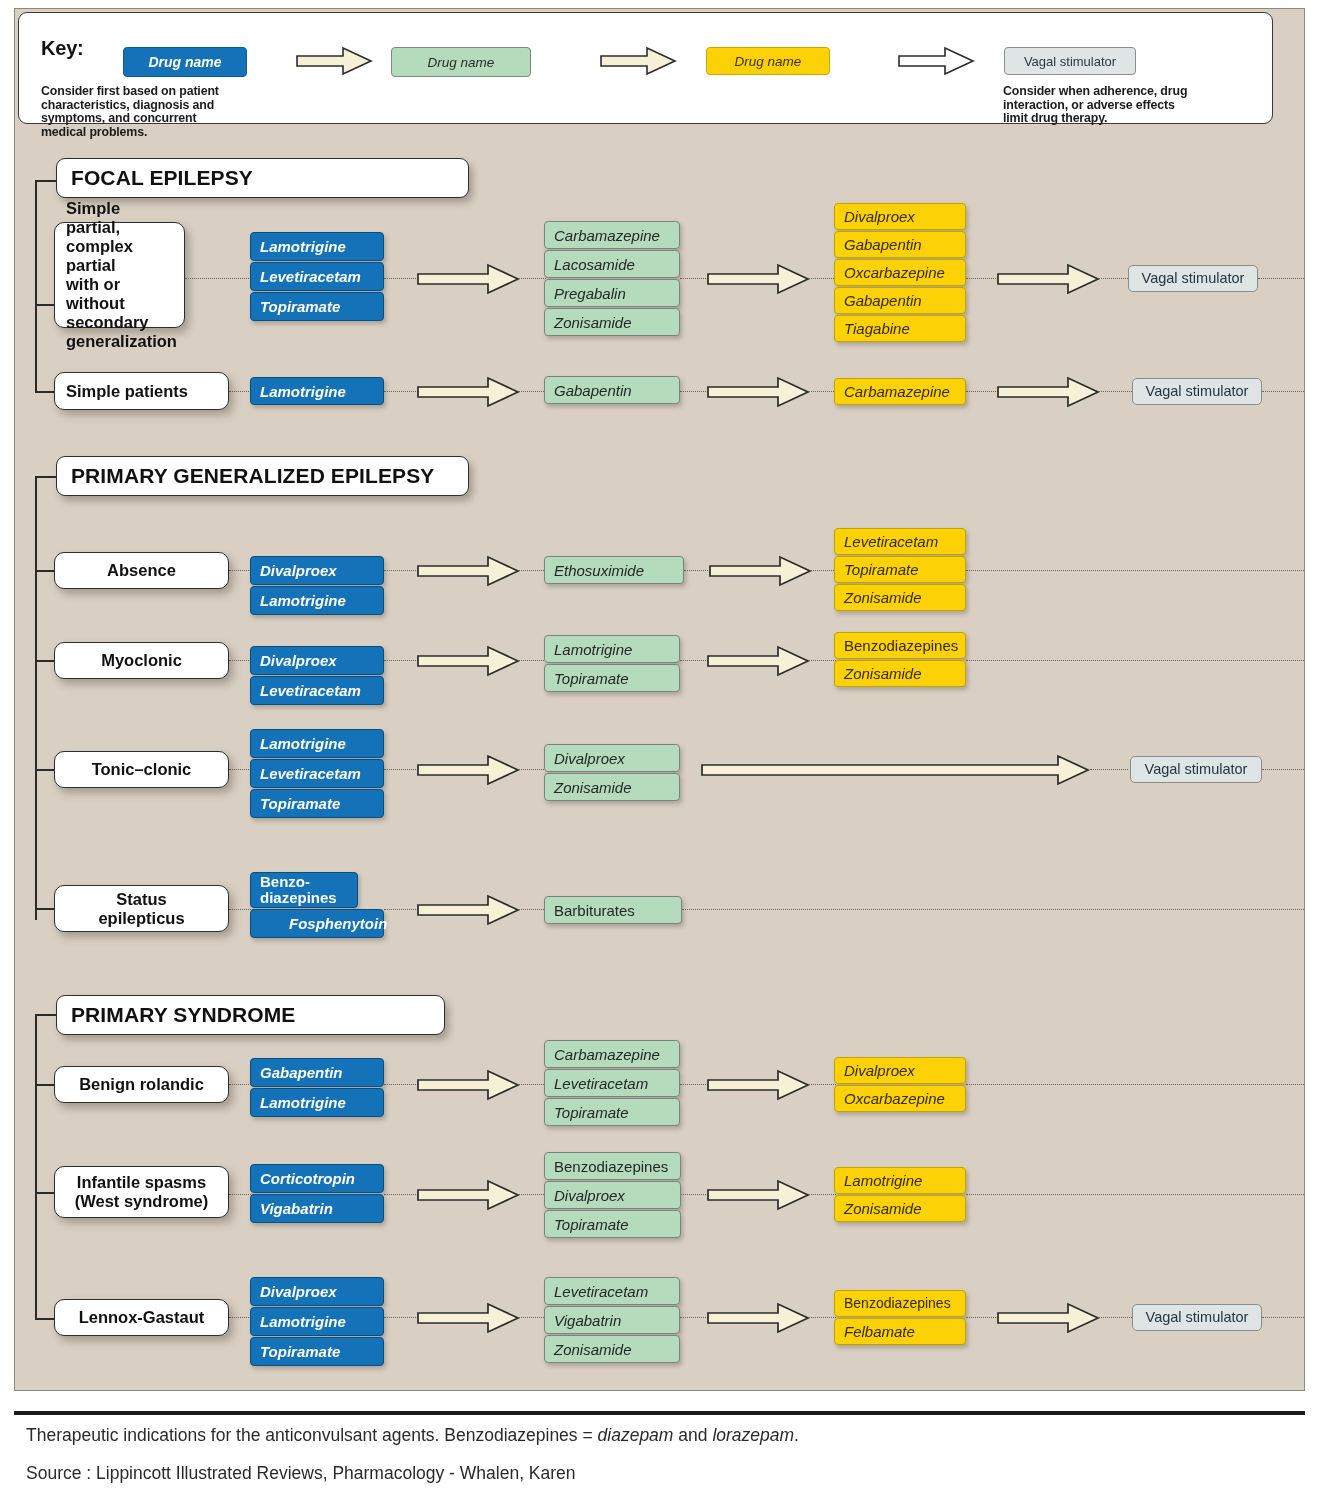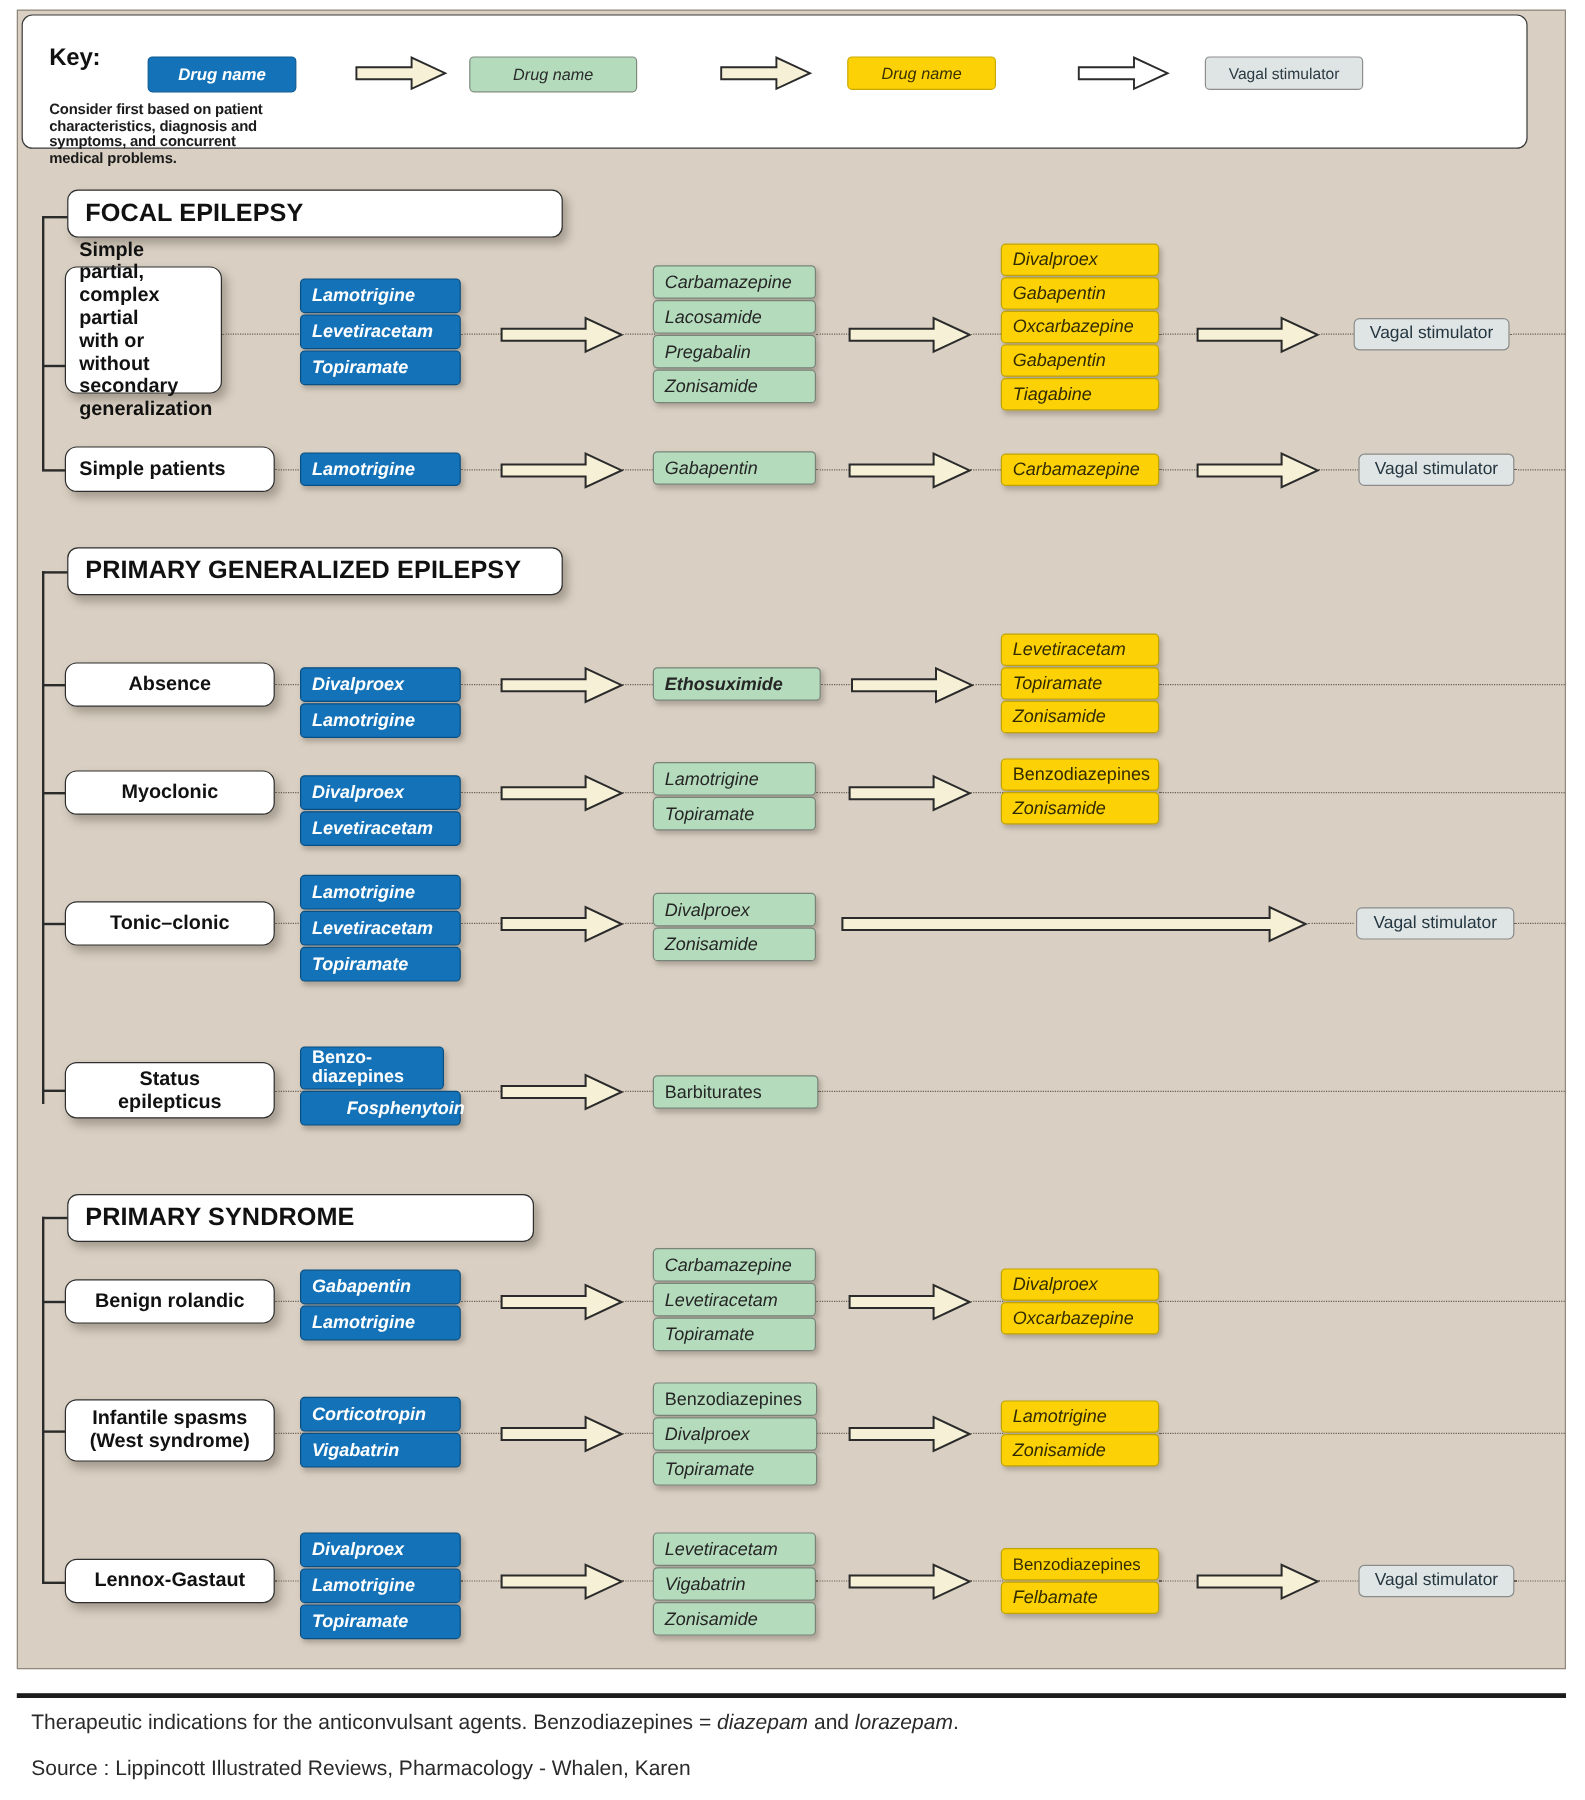--- a/index.html
+++ b/index.html
@@ -98,20 +98,23 @@
   <div class="key-desc" style="left:22px;top:72px;width:320px;">Consider first based on patient
 characteristics, diagnosis and
 symptoms,  and concurrent
 medical problems.</div>
 
   <div class="chip green" style="left:372px;top:34px;width:140px;height:30px;">Drug name</div>
 
   <div class="chip yellow" style="left:687px;top:34px;width:124px;height:28px;">Drug name</div>
 
   <div class="chip grey" style="left:985px;top:34px;width:132px;height:28px;">Vagal stimulator</div>
+  <div class="key-desc" style="left:984px;top:72px;width:270px;">Consider when adherence, drug
+interaction, or adverse effects
+limit drug therapy.</div>
 
   <svg class="karrow" style="left:276px;top:33px;" width="80" height="30">
     <path d="M2 10 H48 V2 L76 15 L48 28 V20 H2 Z" fill="#f6f0d7" stroke="#2b2b2b" stroke-width="1.6"></path>
   </svg>
   <svg class="karrow" style="left:580px;top:33px;" width="80" height="30">
     <path d="M2 10 H48 V2 L76 15 L48 28 V20 H2 Z" fill="#f6f0d7" stroke="#2b2b2b" stroke-width="1.6"></path>
   </svg>
   <svg class="karrow" style="left:878px;top:33px;" width="80" height="30">
     <path d="M2 10 H48 V2 L76 15 L48 28 V20 H2 Z" fill="#ffffff" stroke="#2b2b2b" stroke-width="1.6"></path>
   </svg>
@@ -219,21 +222,21 @@
 <div class="stack shadow" style="left:250px;top:556px;">
   <div class="dbox blue" style="width:134px;height:29px;">Divalproex</div>
   <div class="dbox blue" style="width:134px;height:29px;">Lamotrigine</div>
 </div>
 <div class="dotline" style="left:384px;top:570px;width:34px;"></div>
 <svg class="farrow" style="left:416px;top:555px;" width="106" height="32">
   <path d="M2 11 H72 V2 L102 16 L72 30 V21 H2 Z" fill="#f6f0d7" stroke="#2b2b2b" stroke-width="1.7"></path>
 </svg>
 <div class="dotline" style="left:518px;top:570px;width:28px;"></div>
 <div class="stack shadow" style="left:544px;top:556px;">
-  <div class="dbox green" style="width:140px;height:28px;font-weight:bold;">Ethosuximide</div>
+  <div class="dbox green" style="width:140px;height:28px;">Ethosuximide</div>
 </div>
 <div class="dotline" style="left:684px;top:570px;width:26px;"></div>
 <svg class="farrow" style="left:708px;top:555px;" width="106" height="32">
   <path d="M2 11 H72 V2 L102 16 L72 30 V21 H2 Z" fill="#f6f0d7" stroke="#2b2b2b" stroke-width="1.7"></path>
 </svg>
 <div class="dotline" style="left:810px;top:570px;width:26px;"></div>
 <div class="stack shadow" style="left:834px;top:528px;">
   <div class="dbox yellow" style="width:132px;height:27px;">Levetiracetam</div>
   <div class="dbox yellow" style="width:132px;height:27px;">Topiramate</div>
   <div class="dbox yellow" style="width:132px;height:27px;">Zonisamide</div>
@@ -288,21 +291,21 @@
 <div class="dotline" style="left:1090px;top:769px;width:38px;"></div>
 <div class="stack" style="left:1130px;top:756px;">
   <div class="dbox vagal" style="width:132px;height:27px;">Vagal stimulator</div>
 </div>
 <div class="dotline" style="left:1262px;top:769px;width:42px;"></div>
 
 <div class="cond" style="left:54px;top:885px;width:175px;height:47px;">Status
 epilepticus</div>
 <div class="dotline" style="left:229px;top:909px;width:24px;"></div>
 <div class="stack shadow" style="left:250px;top:872px;">
-  <div class="dbox blue upright" style="width:120px;height:36px;line-height:16px;white-space:pre-line;">Benzo-
+  <div class="dbox blue upright" style="width:108px;height:36px;line-height:16px;white-space:pre-line;">Benzo-
 diazepines</div>
   <div class="dbox blue" style="width:134px;height:29px;padding-left:38px;">Fosphenytoin</div>
 </div>
 <div class="dotline" style="left:384px;top:909px;width:34px;"></div>
 <svg class="farrow" style="left:416px;top:894px;" width="106" height="32">
   <path d="M2 11 H72 V2 L102 16 L72 30 V21 H2 Z" fill="#f6f0d7" stroke="#2b2b2b" stroke-width="1.7"></path>
 </svg>
 <div class="dotline" style="left:518px;top:909px;width:28px;"></div>
 <div class="stack shadow" style="left:544px;top:896px;">
   <div class="dbox green upright" style="width:138px;height:28px;">Barbiturates</div>

